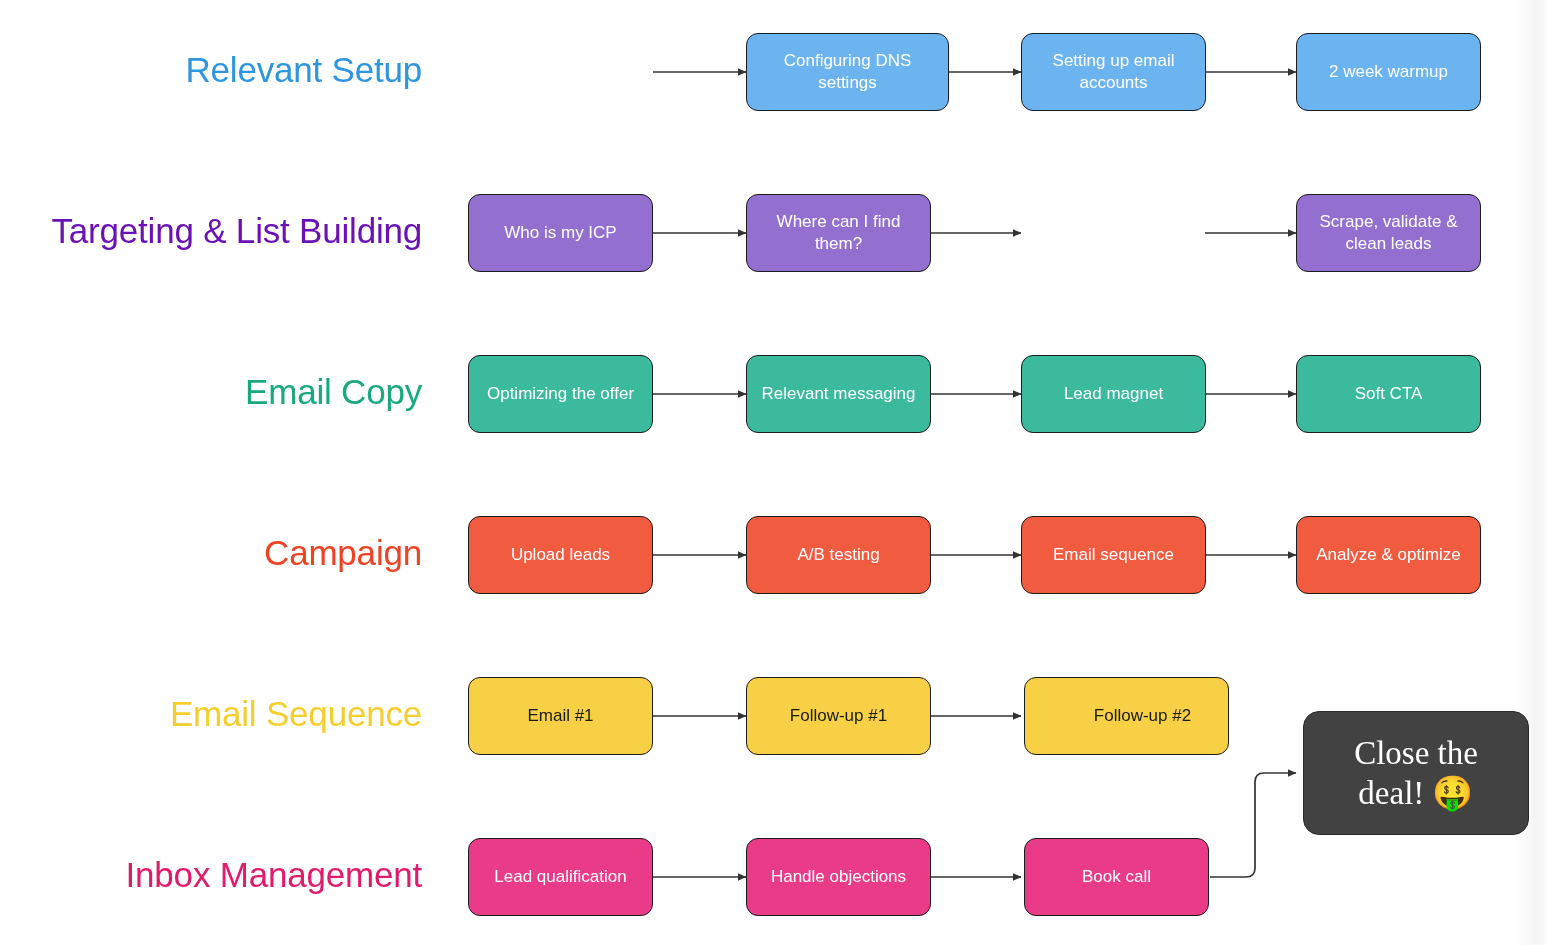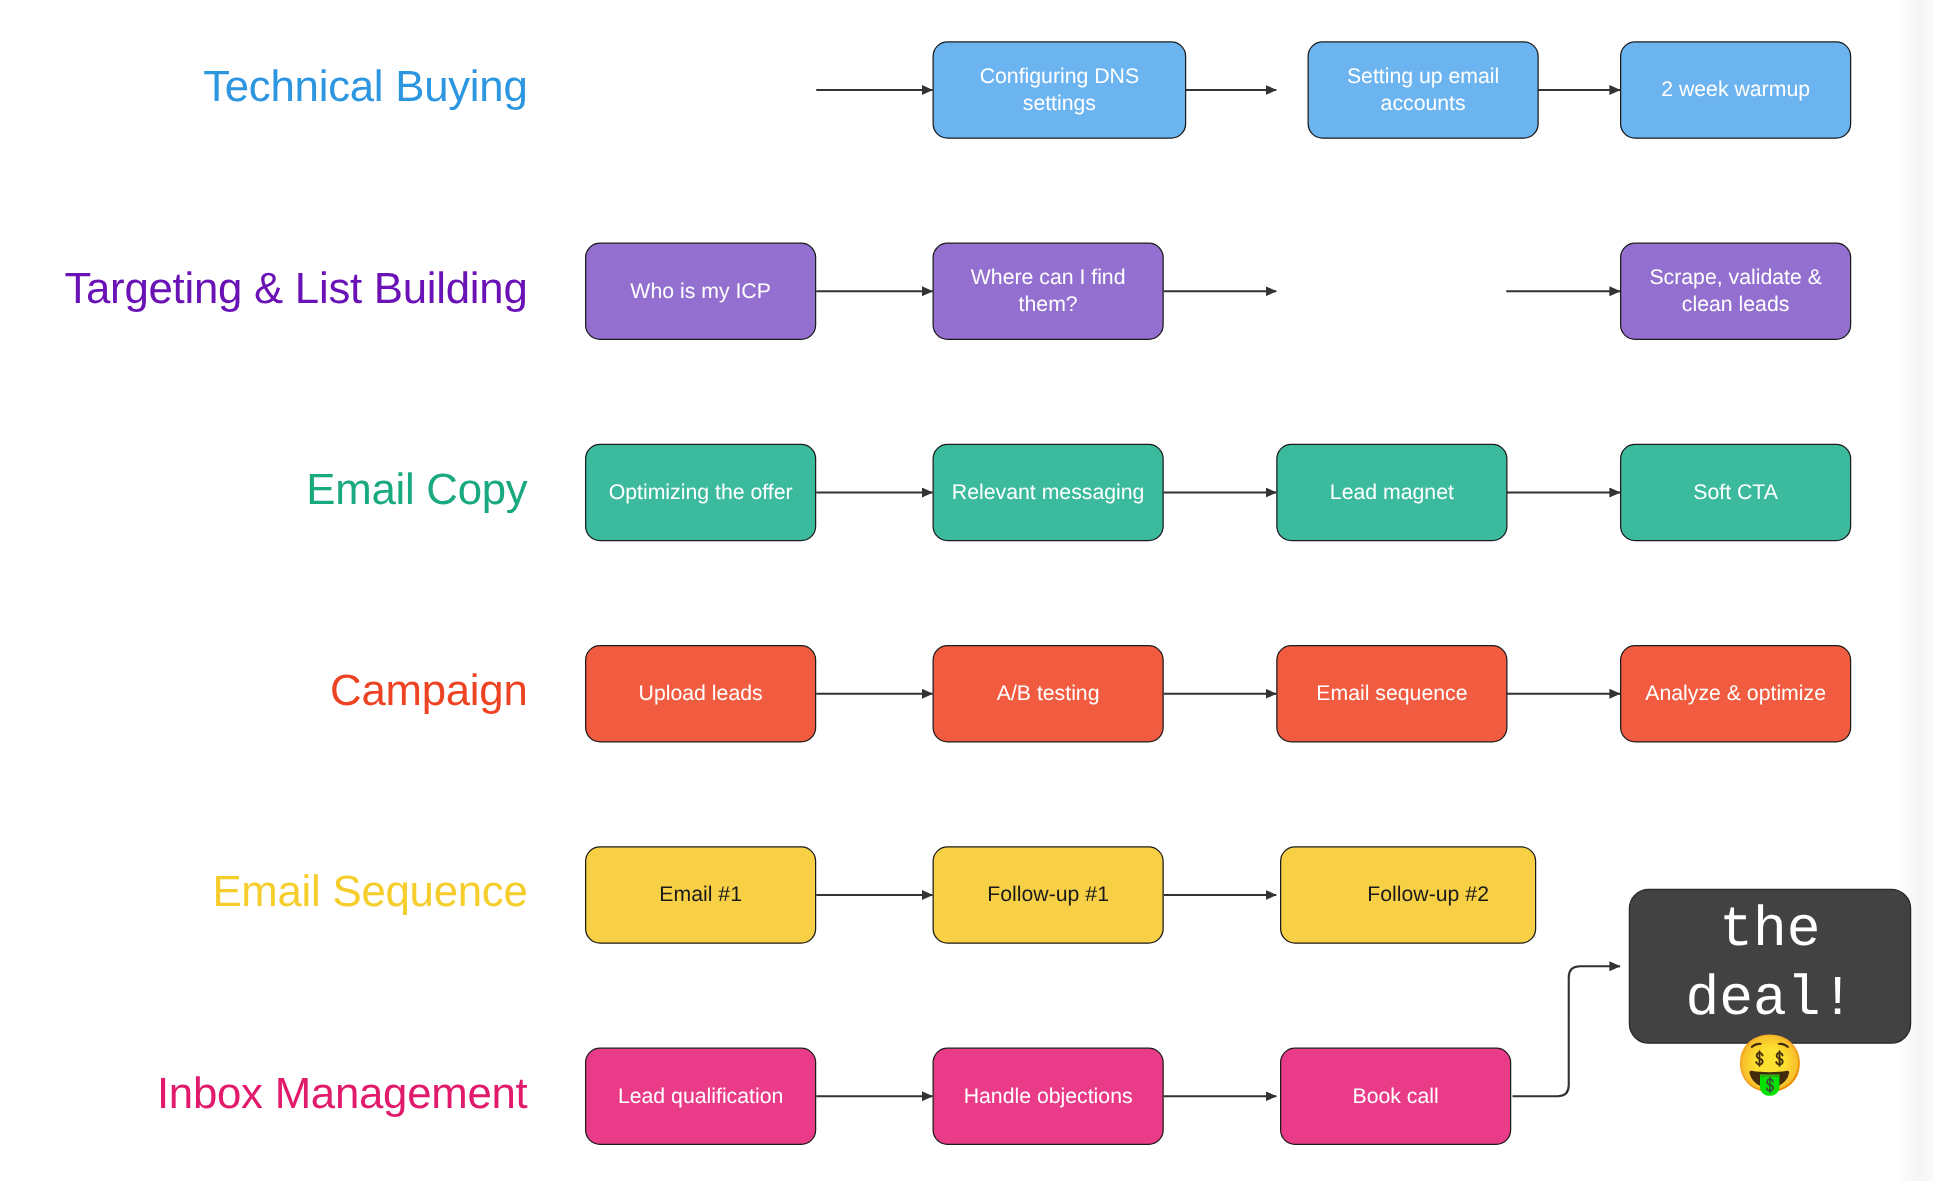--- a/index.html
+++ b/index.html
@@ -58,40 +58,40 @@
     position: absolute;
     box-sizing: border-box;
     background: #424242;
     border: 1.6px solid #2a2a2a;
     border-radius: 16px;
     display: flex;
     align-items: center;
     justify-content: center;
     text-align: center;
     color: #ffffff;
-    font-size: 45px;
+    font-size: 33px;
     line-height: 1.22;
     padding: 18px 14px;
-    font-family: Liberation Mono, monospace;
+    font-family: Liberation Serif, serif;
   }
 
   svg.connectors {
     position: absolute;
     left: 0; top: 0;
     width: 1547px;
     height: 945px;
     pointer-events: none;
   }
 </style>
 </head>
 <body>
 
 <div id="canvas">
 
-  <div class="row-label" style="top: 52px; color: rgb(45, 150, 224);"><span>Technical Buying</span></div>
+  <div class="row-label" style="top: 52px; color: rgb(45, 150, 224);"><span>Relevant Setup</span></div>
   <div class="row-label" style="top: 213px; color: rgb(106, 18, 181);"><span>Targeting &amp; List Building</span></div>
   <div class="row-label" style="top: 374px; color: rgb(25, 169, 126);"><span>Email Copy</span></div>
   <div class="row-label" style="top: 535px; color: rgb(238, 67, 35);"><span>Campaign</span></div>
   <div class="row-label" style="top: 696px; color: rgb(245, 206, 43);"><span>Email Sequence</span></div>
   <div class="row-label" style="top: 857px; color: rgb(226, 26, 107);"><span>Inbox Management</span></div>
 
   <svg class="connectors" viewBox="0 0 1547 945">
     <defs>
       <marker id="arrowhead" markerWidth="9" markerHeight="8" refX="8.5" refY="4" orient="auto" markerUnits="userSpaceOnUse">
         <path d="M0,0 L9,4 L0,8 Z" fill="#333333"></path>
@@ -121,21 +121,21 @@
       <line x1="653" y1="877" x2="746" y2="877"></line>
       <line x1="931" y1="877" x2="1021" y2="877"></line>
 
       <path d="M1210,877 L1246,877 Q1255,877 1255,868 L1255,782 Q1255,773 1264,773 L1296,773"></path>
     </g>
   </svg>
 
   <div class="node" style="left:746px; top:33px; width:203px; height:78px; background:#6CB4F0;">
       <span class="node-label">Configuring DNS settings</span>
     </div>
-  <div class="node" style="left:1021px; top:33px; width:185px; height:78px; background:#6CB4F0;margin-left:25px;">
+  <div class="node" style="left:1021px; top:33px; width:185px; height:78px; background:#6CB4F0;">
       <span class="node-label">Setting up email accounts</span>
     </div>
   <div class="node" style="left:1296px; top:33px; width:185px; height:78px; background:#6CB4F0;">
       <span class="node-label">2 week warmup</span>
     </div>
 
   <div class="node" style="left:468px; top:194px; width:185px; height:78px; background:#9370CF;">
       <span class="node-label">Who is my ICP</span>
     </div>
   <div class="node" style="left:746px; top:194px; width:185px; height:78px; background:#9370CF;">

